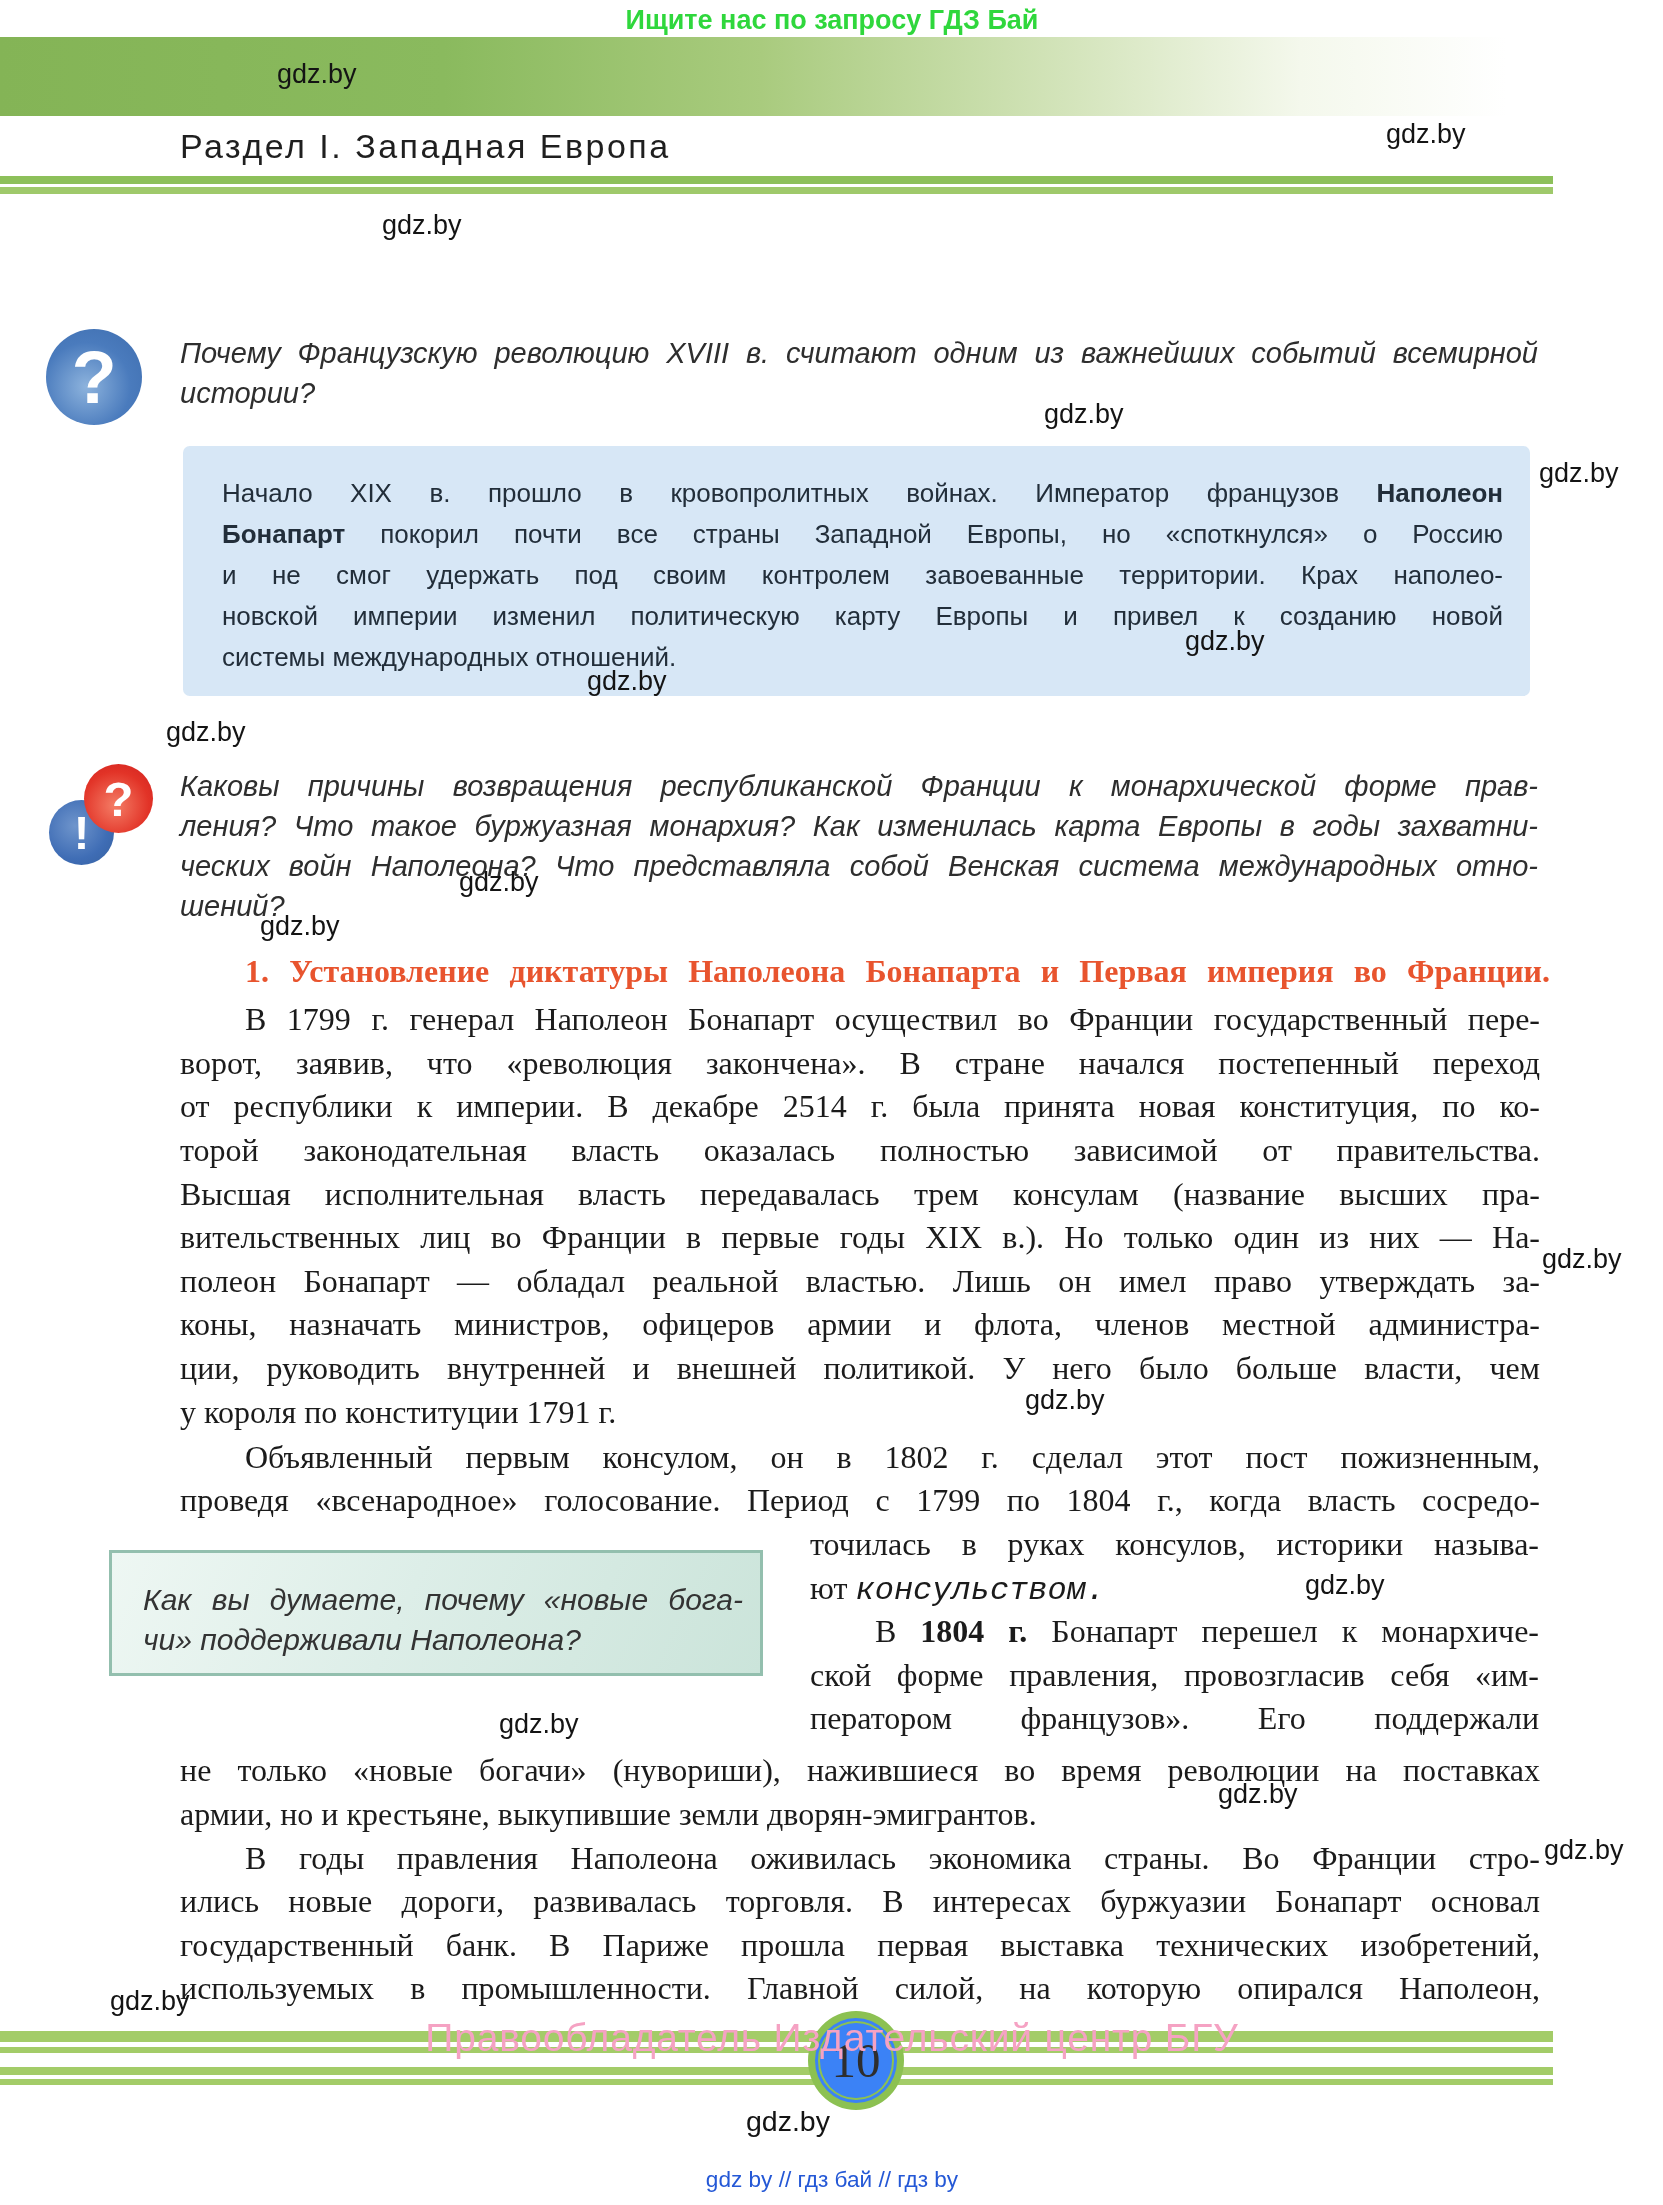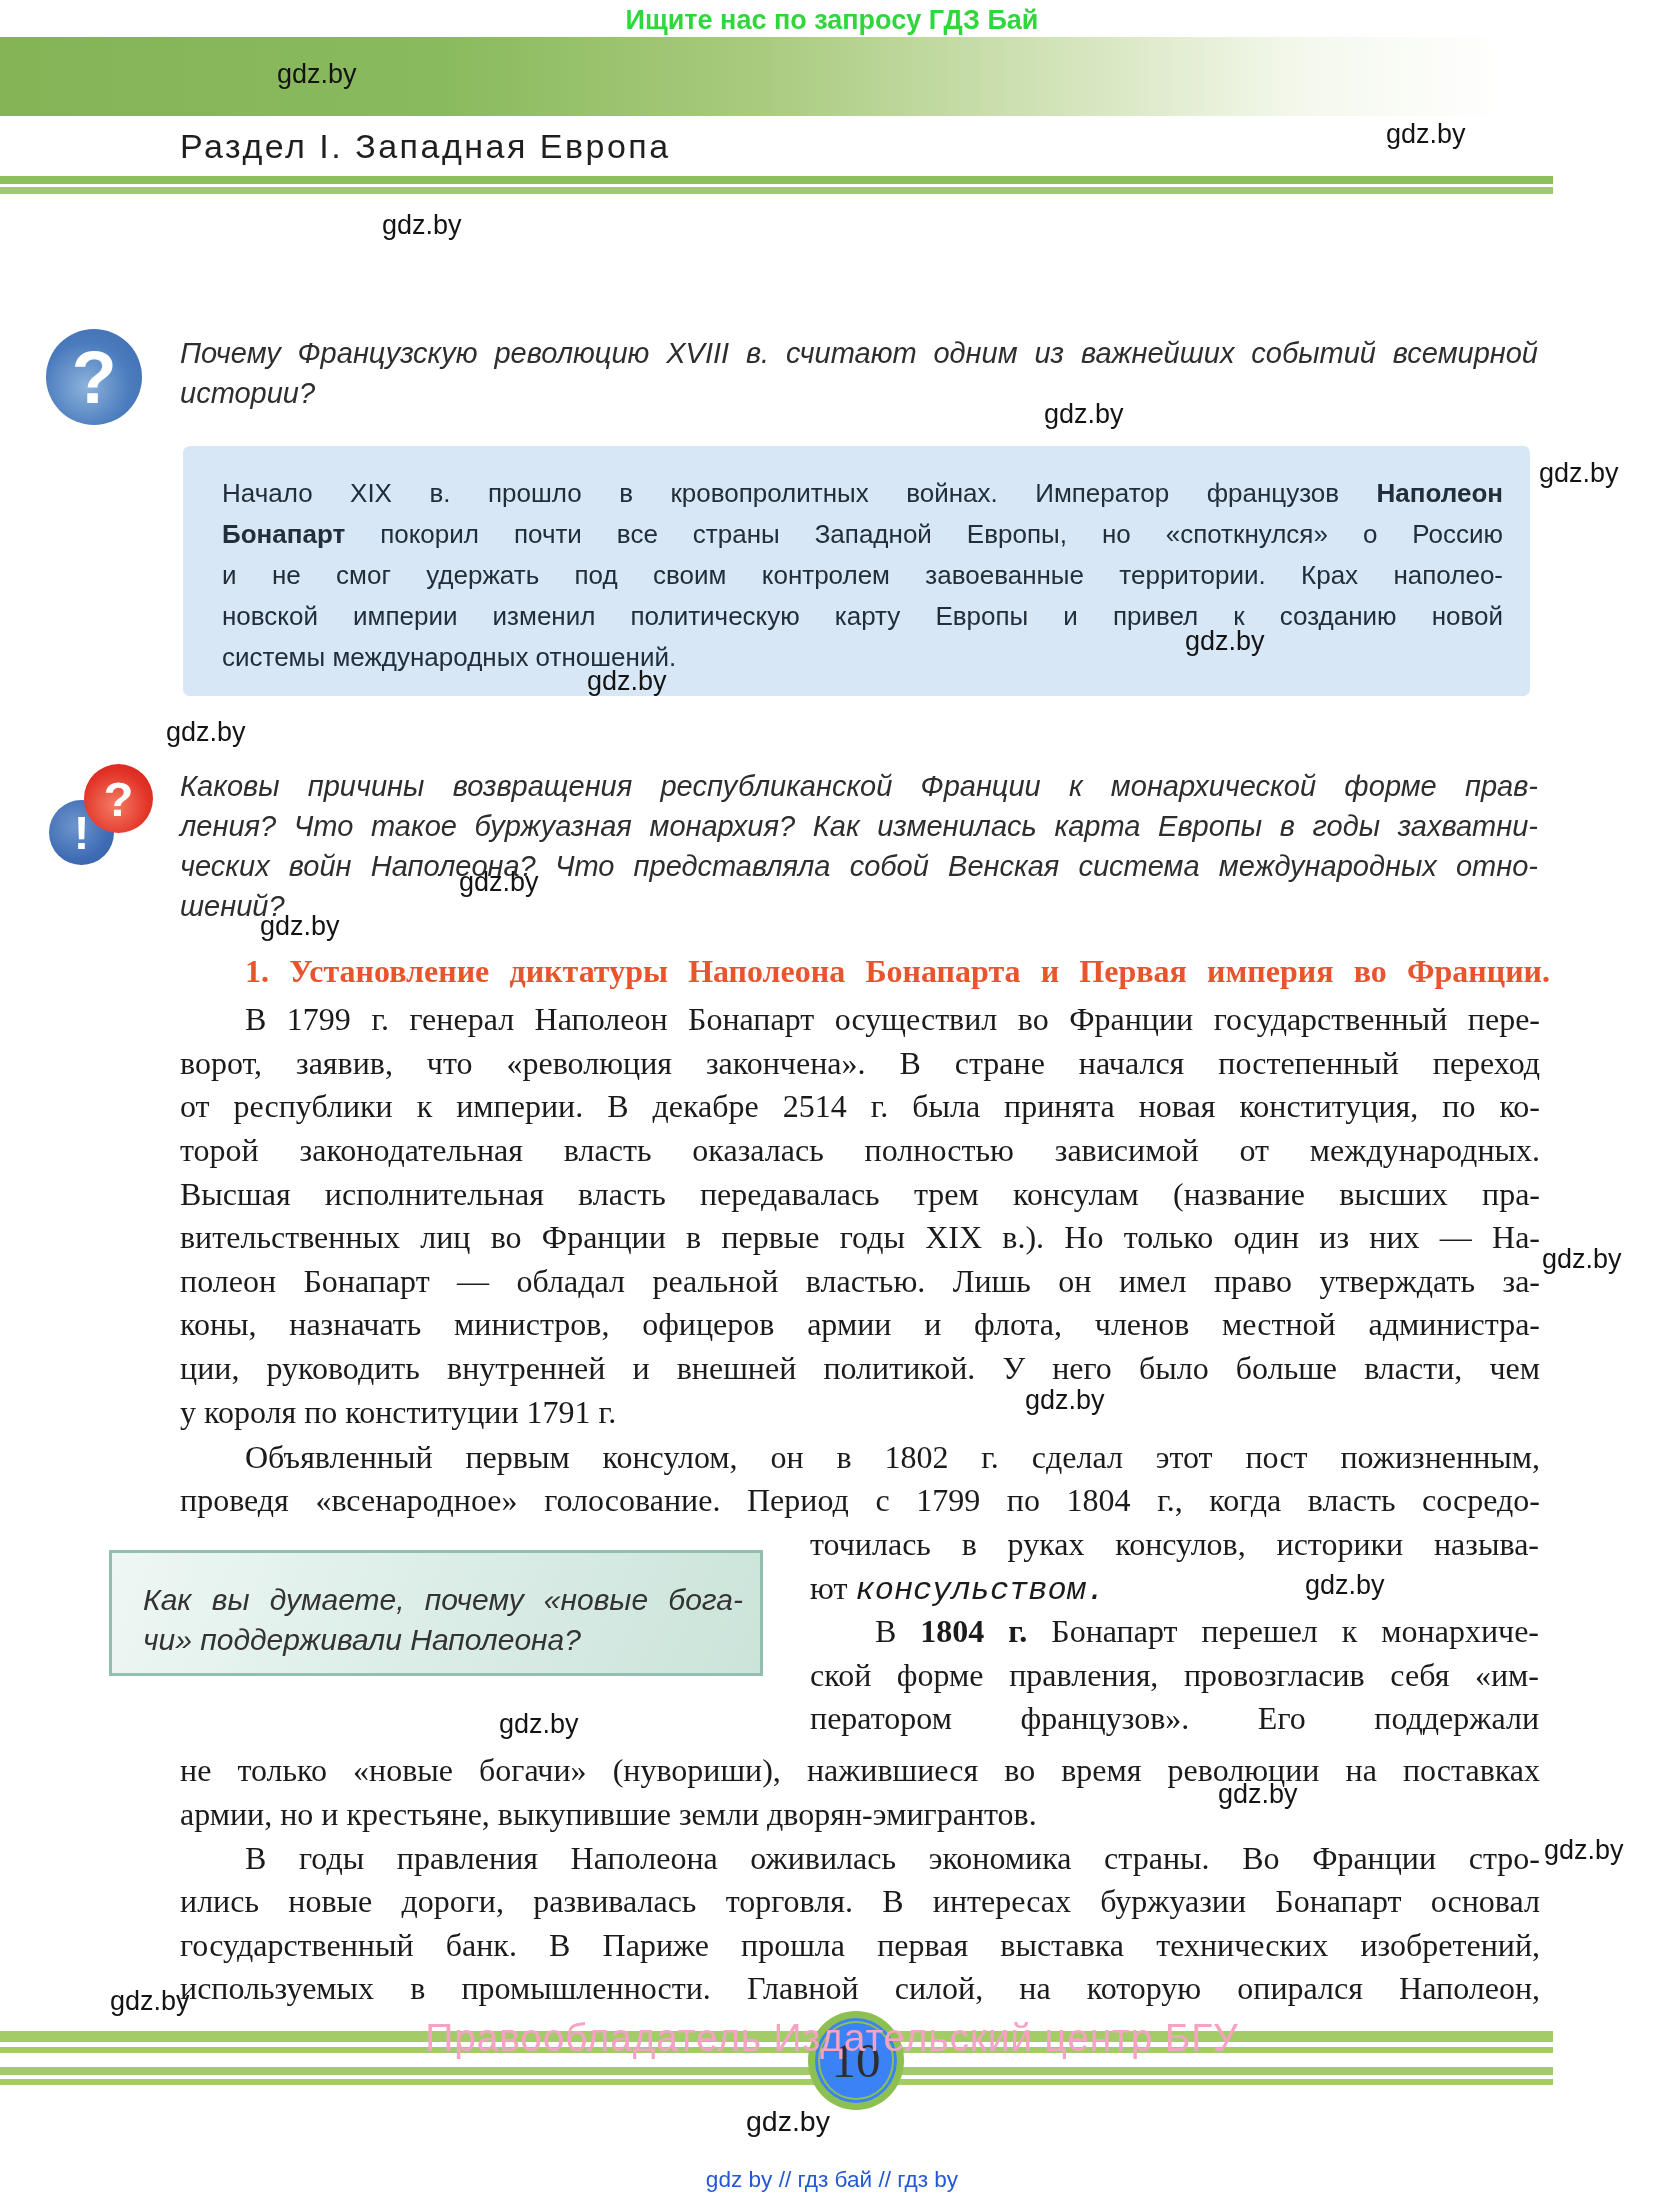--- a/index.html
+++ b/index.html
@@ -111,21 +111,21 @@
   <div class="abs qline ll" style="top:890px;">шений?</div>
 
   <div class="abs wm" style="left:459px;top:867px;">gdz.by</div>
   <div class="abs wm" style="left:260px;top:911px;">gdz.by</div>
 
   <div class="abs heading1 jl">1. Установление диктатуры Наполеона Бонапарта и Первая империя во Франции.</div>
 
   <div class="abs bodyline jl ind" style="top:1001px;">В 1799 г. генерал Наполеон Бонапарт осуществил во Франции государственный пере-</div>
   <div class="abs bodyline jl" style="top:1045px;">ворот, заявив, что «революция закончена». В стране начался постепенный переход</div>
   <div class="abs bodyline jl" style="top:1088px;">от республики к империи. В декабре 2514 г. была принята новая конституция, по ко-</div>
-  <div class="abs bodyline jl" style="top:1132px;">торой законодательная власть оказалась полностью зависимой от международных.</div>
+  <div class="abs bodyline jl" style="top:1132px;">торой законодательная власть оказалась полностью зависимой от правительства.</div>
   <div class="abs bodyline jl" style="top:1176px;">Высшая исполнительная власть передавалась трем консулам (название высших пра-</div>
   <div class="abs bodyline jl" style="top:1219px;">вительственных лиц во Франции в первые годы XIX в.). Но только один из них — На-</div>
   <div class="abs bodyline jl" style="top:1263px;">полеон Бонапарт — обладал реальной властью. Лишь он имел право утверждать за-</div>
   <div class="abs bodyline jl" style="top:1306px;">коны, назначать министров, офицеров армии и флота, членов местной администра-</div>
   <div class="abs bodyline jl" style="top:1350px;">ции, руководить внутренней и внешней политикой. У него было больше власти, чем</div>
   <div class="abs bodyline ll" style="top:1394px;">у короля по конституции 1791 г.</div>
 
   <div class="abs wm" style="left:1542px;top:1244px;">gdz.by</div>
   <div class="abs wm" style="left:1025px;top:1385px;">gdz.by</div>
 

